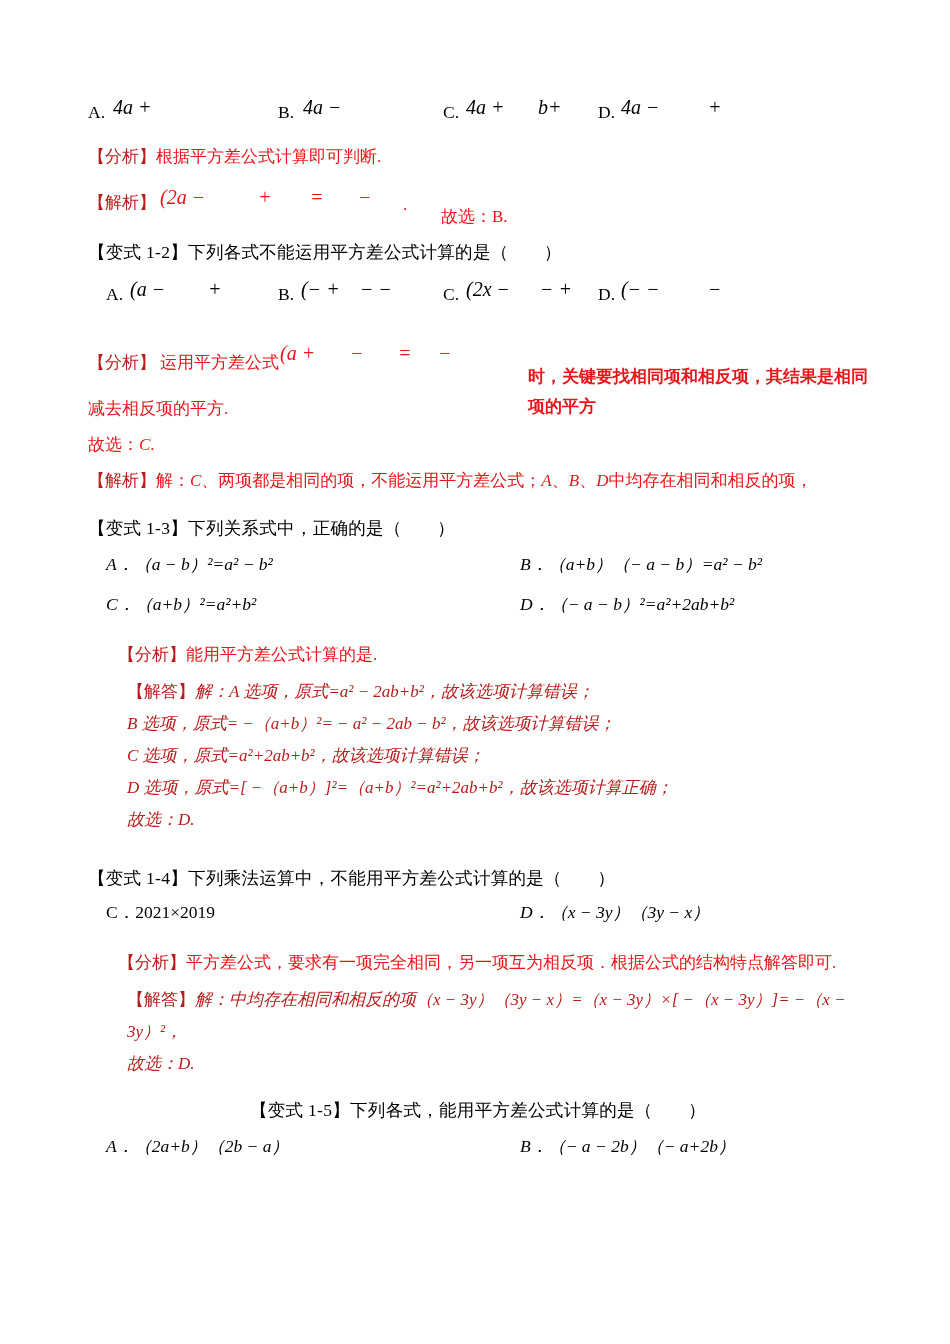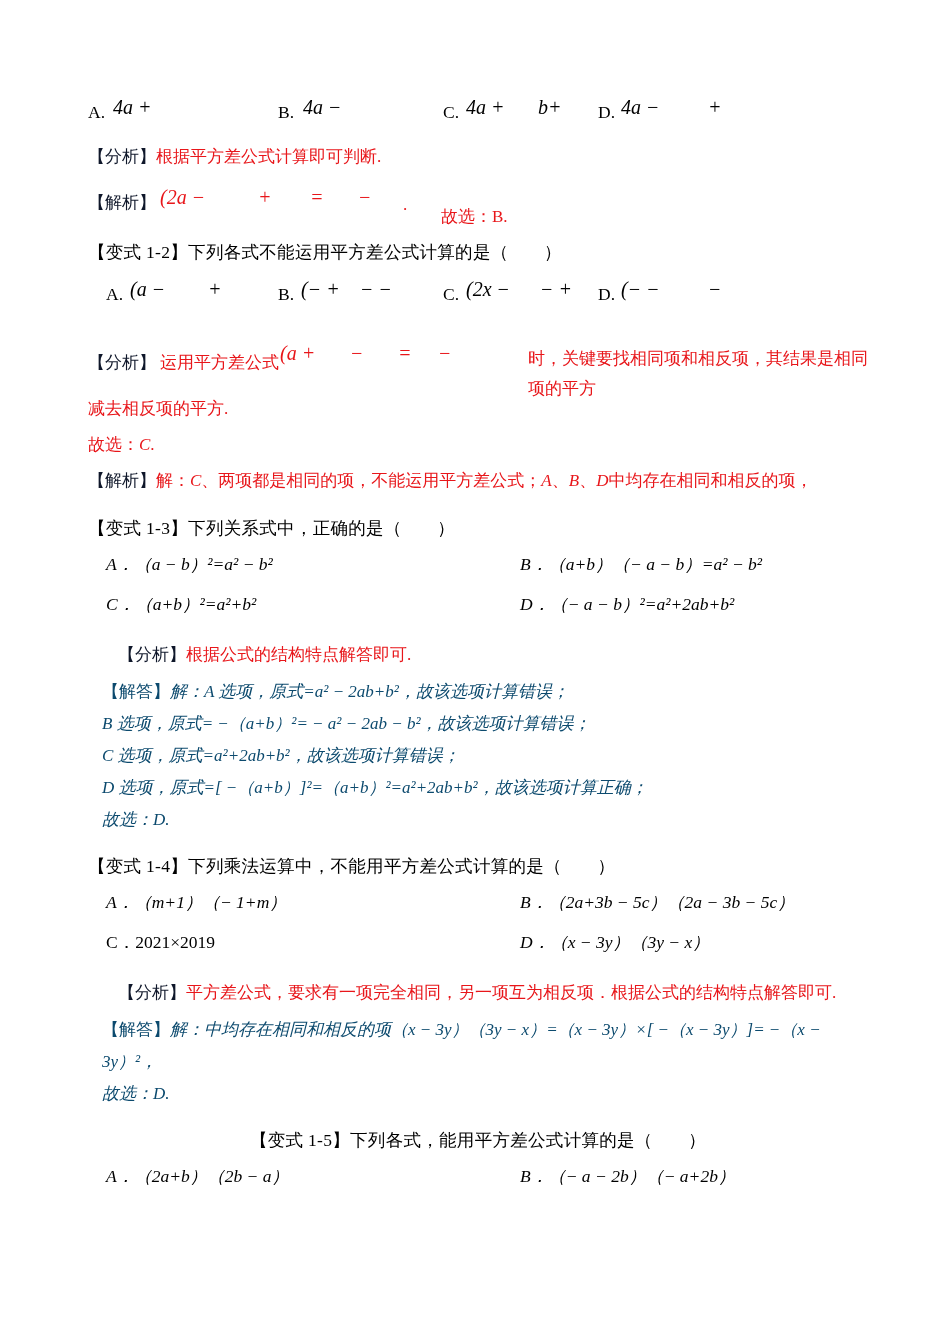--- a/index.html
+++ b/index.html
@@ -54,21 +54,21 @@
     letter-spacing: 0.3px;
   }
   .analysis {
     color: #e8161a;
     font-size: 17px;
     margin: 12px 0 6px 0;
     line-height: 30px;
   }
   .analysis .tag,
   .solution .tag {
-    color: #0f172a;
+    color: #b91c1c;
   }
   .solution {
     color: #e8161a;
     font-size: 17px;
     margin: 10px 0 6px 0;
     line-height: 30px;
   }
   .twocol {
     position: relative;
     font-size: 17.5px;
@@ -83,23 +83,23 @@
   .twocol .c2 {
     position: absolute;
     left: 432px;
     white-space: nowrap;
   }
   .ital {
     font-style: italic;
   }
   .blockline {
     font-size: 17px;
-    color: #0c4a6e;
+    color: #b91c1c;
     line-height: 32px;
-    margin-left: 14px;
+    margin-left: 39px;
   }
   .ind30 {
     margin-left: 30px;
   }
 </style>
 </head>
 <body>
 
 <div class="page">
   <div class="content">
@@ -150,21 +150,21 @@
       <span class="mexp" style="left:620px; top:0px;">−</span>
     </div>
 
     <div class="analysis" style="position:relative; height:38px; margin-top:26px;">
       <span class="tag" style="position:absolute; left:0; top:10px;">【分析】</span>
       <span style="position:absolute; left:72px; top:10px;">运用平方差公式</span>
       <span class="mexp" style="position:absolute; left:192px; top:0px;">(a +</span>
       <span class="mexp" style="position:absolute; left:262px; top:0px;">−</span>
       <span class="mexp" style="position:absolute; left:310px; top:0px;">=</span>
       <span class="mexp" style="position:absolute; left:350px; top:0px;">−</span>
-      <span style="position:absolute; left:440px; top:6px;">时，关键要找相同项和相反项，其结果是相同项的平方</span>
+      <span style="position:absolute; left:440px; top:24px;font-weight:bold;">时，关键要找相同项和相反项，其结果是相同项的平方</span>
     </div>
     <div class="analysis" style="margin-top:18px;">减去相反项的平方.</div>
 
     <div class="solution" style="margin-top:4px;">
       <span>故选：</span><span class="it">C</span><span>.</span>
     </div>
     <div class="solution" style="margin-top:6px;">
       <span class="tag">【解析】</span><span>解：</span><span class="it">C</span><span>、两项都是相同的项，不能运用平方差公式；</span><span class="it">A</span><span>、</span><span class="it">B</span><span>、</span><span class="it">D</span><span>中均存在相同和相反的项，</span>
     </div>
 
@@ -174,36 +174,32 @@
     <div class="twocol" style="margin-top:12px;">
       <span class="c1 ital">A．（a − b）²=a² − b²</span>
       <span class="c2 ital">B．（a+b）（− a − b）=a² − b²</span>
     </div>
     <div class="twocol" style="margin-top:10px;">
       <span class="c1 ital">C．（a+b）²=a²+b²</span>
       <span class="c2 ital">D．（− a − b）²=a²+2ab+b²</span>
     </div>
 
     <div class="analysis ind30" style="margin-top:18px;">
-      <span class="tag">【分析】</span><span>根据公式的结构特点解答即可.</span>
+      <span class="tag">【分析】</span><span>能用平方差公式计算的是.</span>
     </div>
     <div class="blockline" style="margin-top:6px;">
       <span class="tag">【解答】</span><span class="ital">解：A 选项，原式=a² − 2ab+b²，故该选项计算错误；</span>
     </div>
     <div class="blockline ital">B 选项，原式= −（a+b）²= − a² − 2ab − b²，故该选项计算错误；</div>
     <div class="blockline ital">C 选项，原式=a²+2ab+b²，故该选项计算错误；</div>
     <div class="blockline ital">D 选项，原式=[ −（a+b）]²=（a+b）²=a²+2ab+b²，故该选项计算正确；</div>
     <div class="blockline ital">故选：D.</div>
 
-    <div class="statement" style="margin-top:18px;">
+    <div class="statement" style="margin-top:30px;">
       <span>【变式 1-4】</span><span>下列乘法运算中，不能用平方差公式计算的是（　　）</span>
-    </div>
-    <div class="twocol" style="margin-top:12px;">
-      <span class="c1 ital">A．（m+1）（− 1+m）</span>
-      <span class="c2 ital">B．（2a+3b − 5c）（2a − 3b − 5c）</span>
     </div>
     <div class="twocol" style="margin-top:10px;">
       <span class="c1">C．2021×2019</span>
       <span class="c2 ital">D．（x − 3y）（3y − x）</span>
     </div>
 
     <div class="analysis ind30" style="margin-top:18px;">
       <span class="tag">【分析】</span><span>平方差公式，要求有一项完全相同，另一项互为相反项．根据公式的结构特点解答即可.</span>
     </div>
     <div class="blockline" style="margin-top:6px;">

